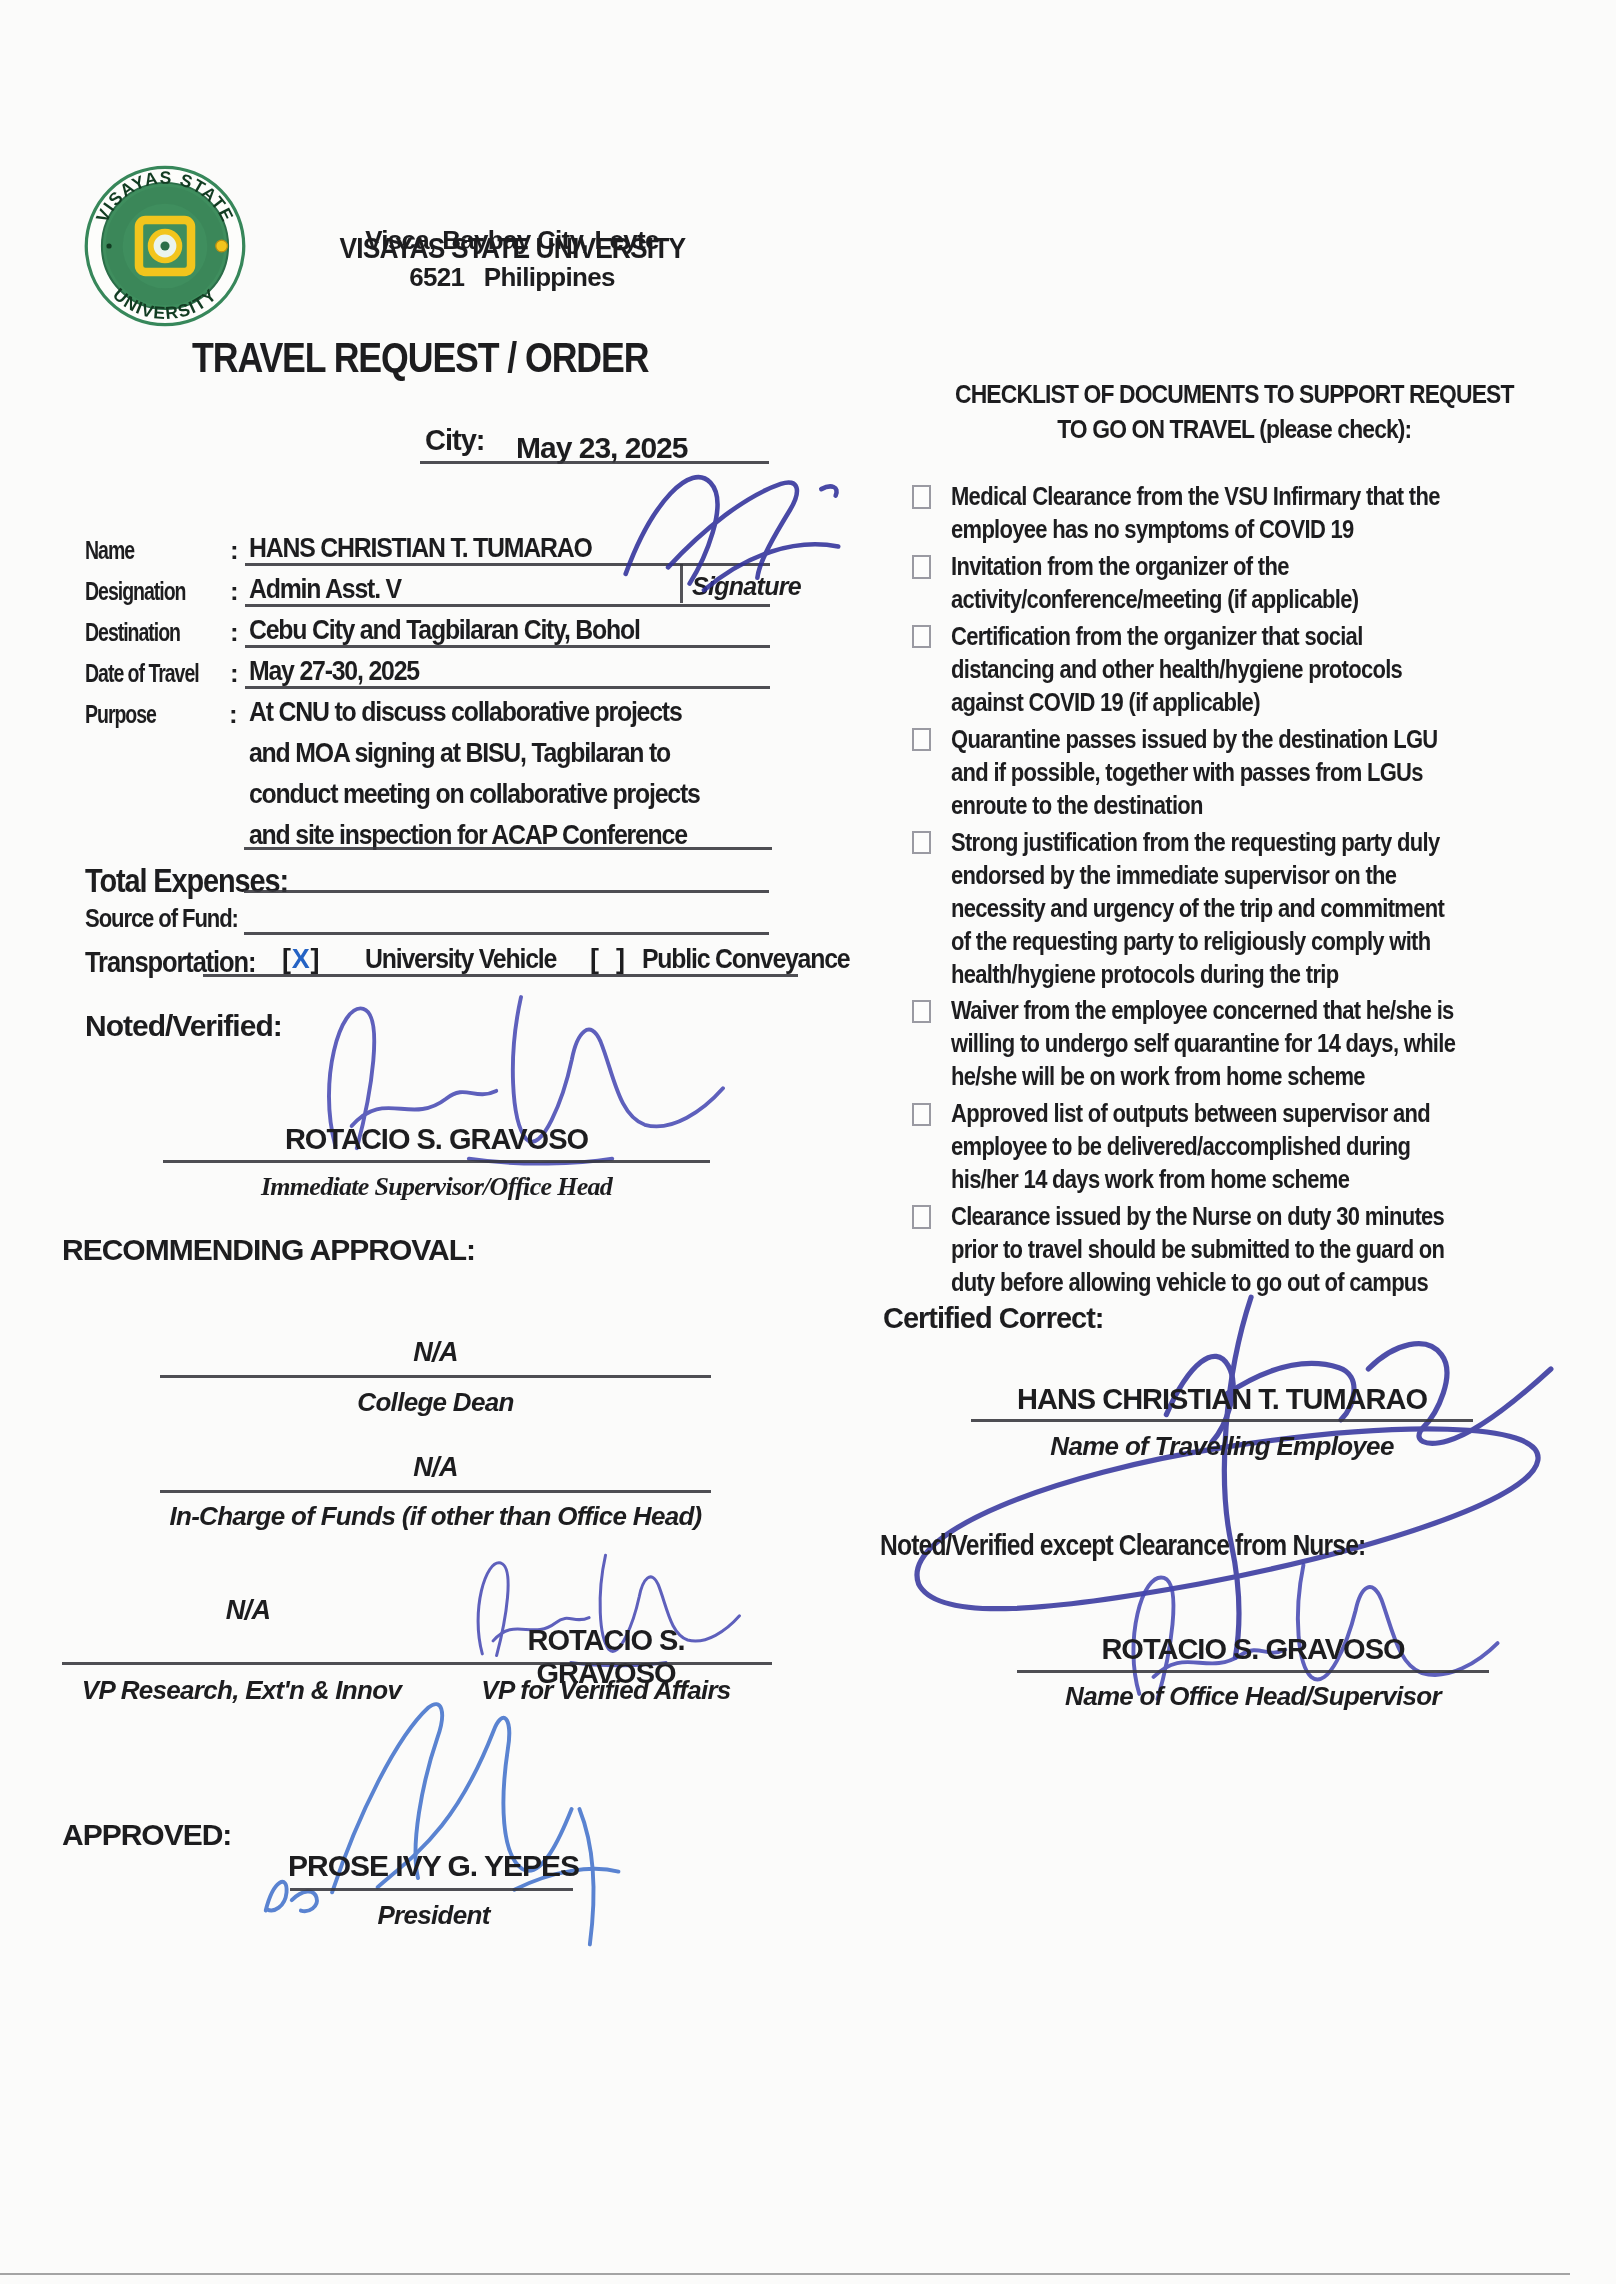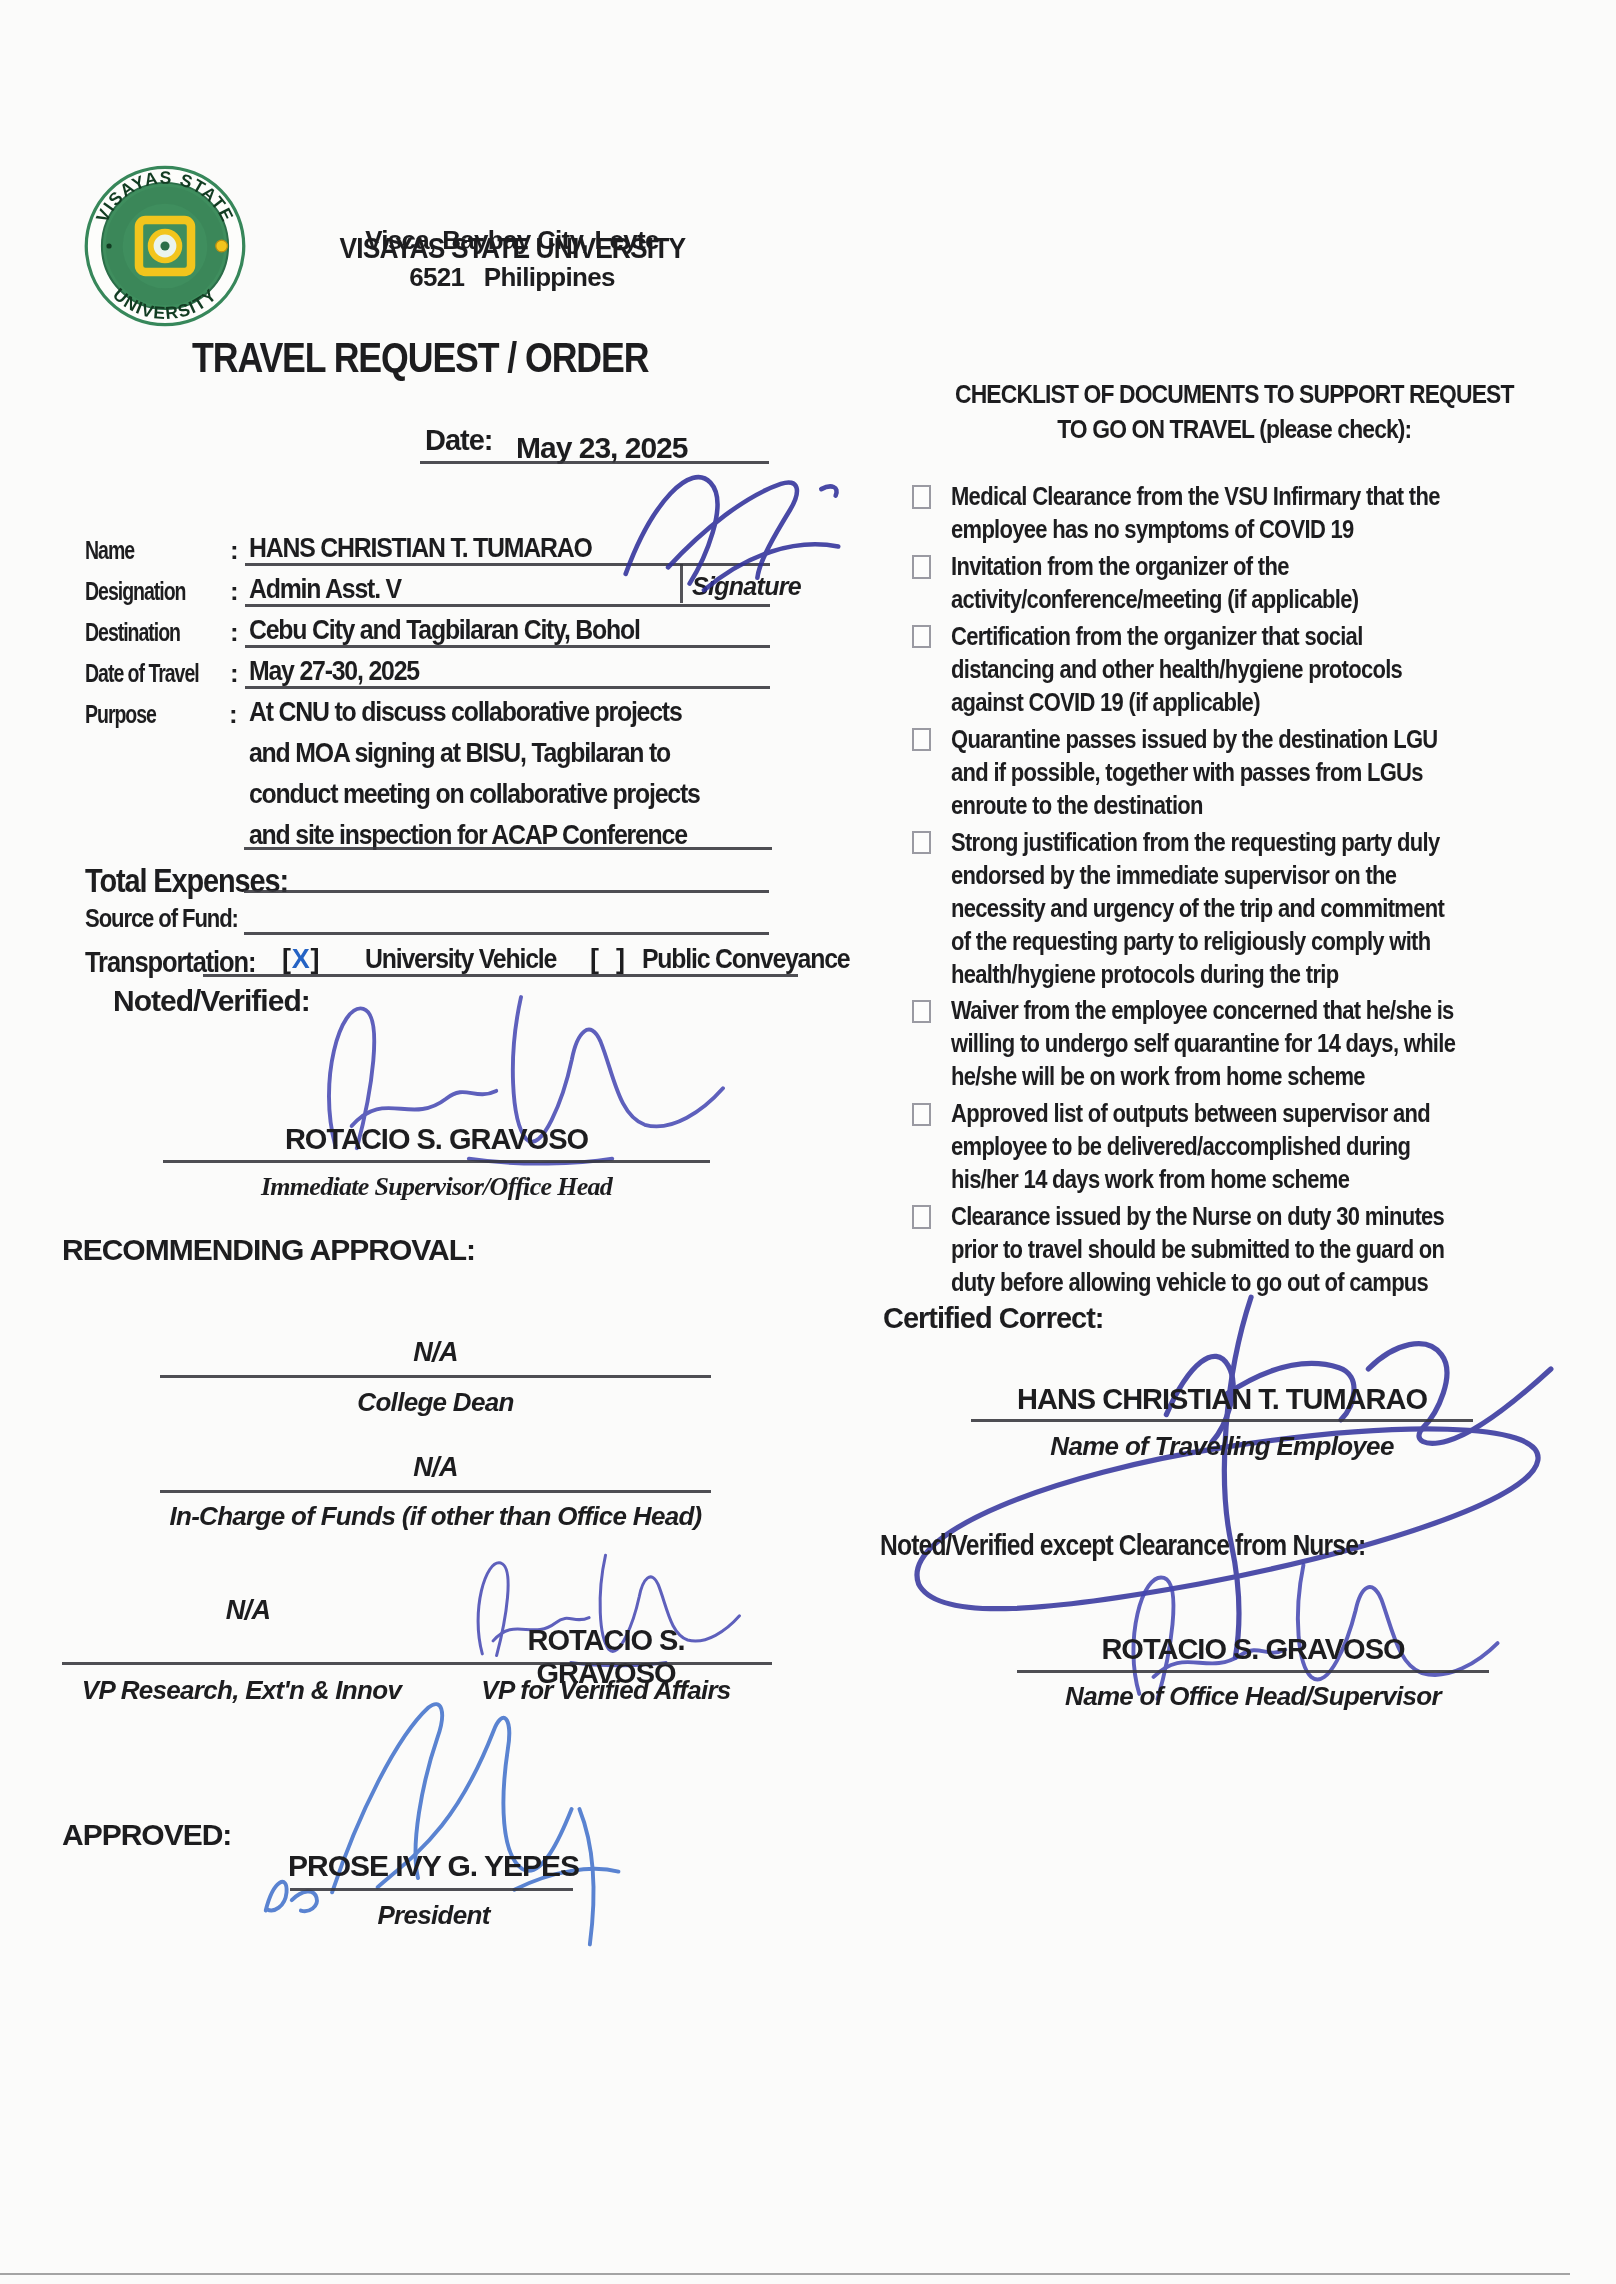--- a/index.html
+++ b/index.html
@@ -77,21 +77,21 @@
   <div class="abs ctr h-uni" style="left:261px;top:186px;width:502px;">
     <span class="cxc88">VISAYAS STATE UNIVERSITY</span>
   </div>
   <div class="abs ctr h-addr" style="left:261px;top:225px;width:502px;">Visca, Baybay City, Leyte</div>
   <div class="abs ctr h-addr pre" style="left:261px;top:262px;width:502px;">6521   Philippines</div>
 
   <div class="abs doc-title" style="left:192px;top:334px;">
     <span class="cxl cxl85">TRAVEL REQUEST / ORDER</span>
   </div>
 
-  <div class="abs date-label" style="left:425px;top:424px;">Date:</div>
+  <div class="abs date-label" style="left:425px;top:424px;">City:</div>
   <div class="abs date-value" style="left:516px;top:431px;text-align:center;">May 23, 2025</div>
   <div class="rule" style="left:420px;top:461px;width:349px;"></div>
 
   <div id="field-rows" class="abs" style="left:85px;top:533px;width:717px;">
 
       <div class="frow">
         <span class="flabel cxl cxl78">Name</span>
         <span class="fcolon">:</span>
         <span class="fvalue cxl cxl92">HANS CHRISTIAN T. TUMARAO</span>
         <span class="frule"></span>
@@ -175,21 +175,21 @@
     <span class="cxl cxl92">University Vehicle</span>
   </div>
   <div class="abs bk" style="left:590px;top:944px;">
     <span>[</span><span style="display:inline-block;min-width:17px;"> </span><span>]</span>
   </div>
   <div class="abs opt" style="left:642px;top:944px;">
     <span class="cxl cxl92">Public Conveyance</span>
   </div>
   <div class="rule" style="left:203px;top:974px;width:595px;"></div>
 
-  <div class="abs sec-label" style="left:85px;top:984px;margin-left:28px;">Noted/Verified:</div>
+  <div class="abs sec-label" style="left:85px;top:1009px;">Noted/Verified:</div>
 
   <svg class="sig" style="left:306px;top:971px;" width="430" height="202" viewBox="0 0 660 310">
     <g fill="none" stroke="#4345b2" stroke-width="6" stroke-linecap="round" opacity="0.85">
       <path d="M45 268 C18 170 52 48 88 58 C120 68 100 190 78 272"></path>
       <path d="M70 238 C120 180 160 238 215 196 C245 172 258 200 292 184"></path>
       <path d="M330 40 C310 130 315 230 338 258 C362 282 395 196 408 136 C416 94 436 72 452 108 C472 158 480 222 520 236 C562 248 610 214 640 180"></path>
       <path d="M250 288 C330 300 420 296 470 288"></path>
     </g>
   </svg>
 

